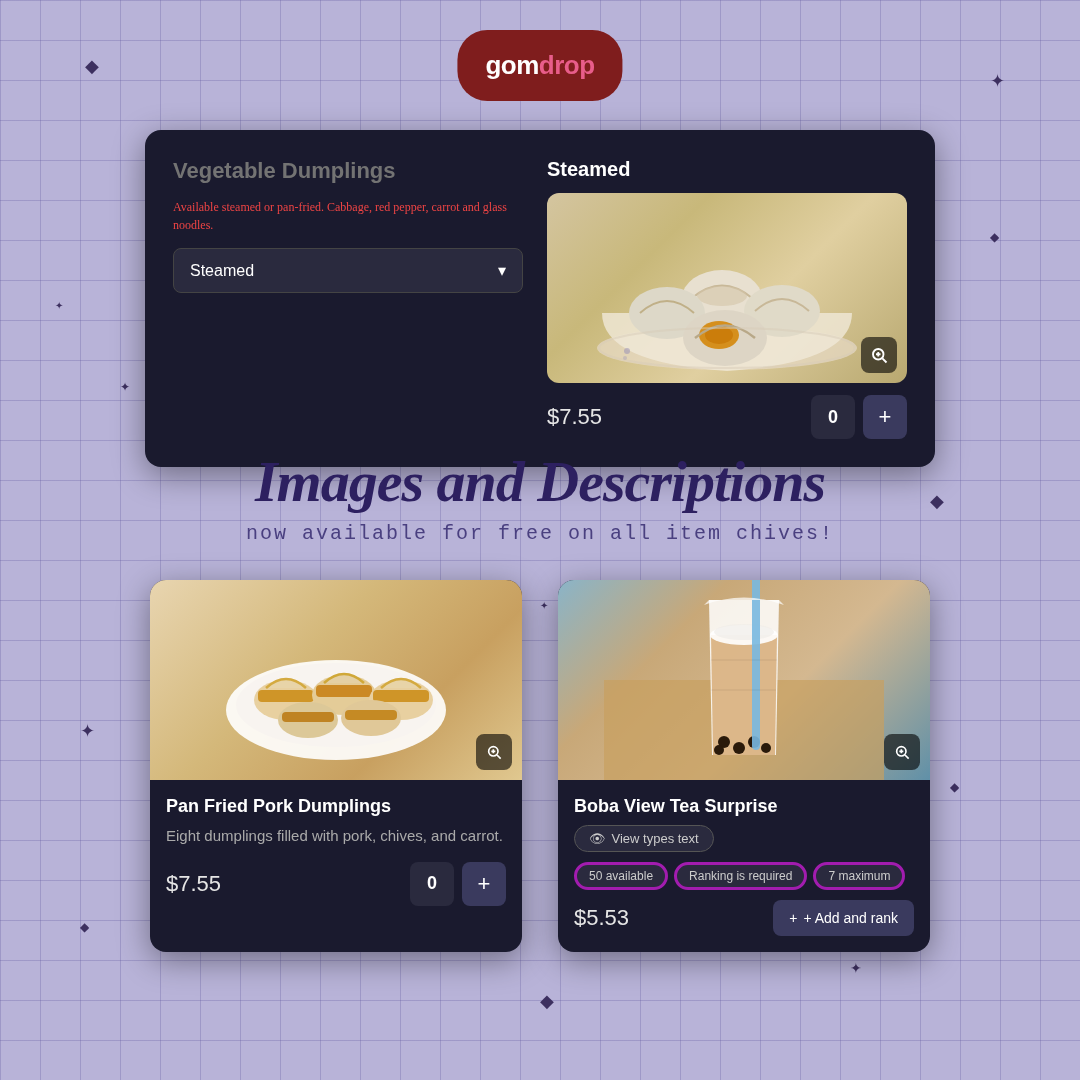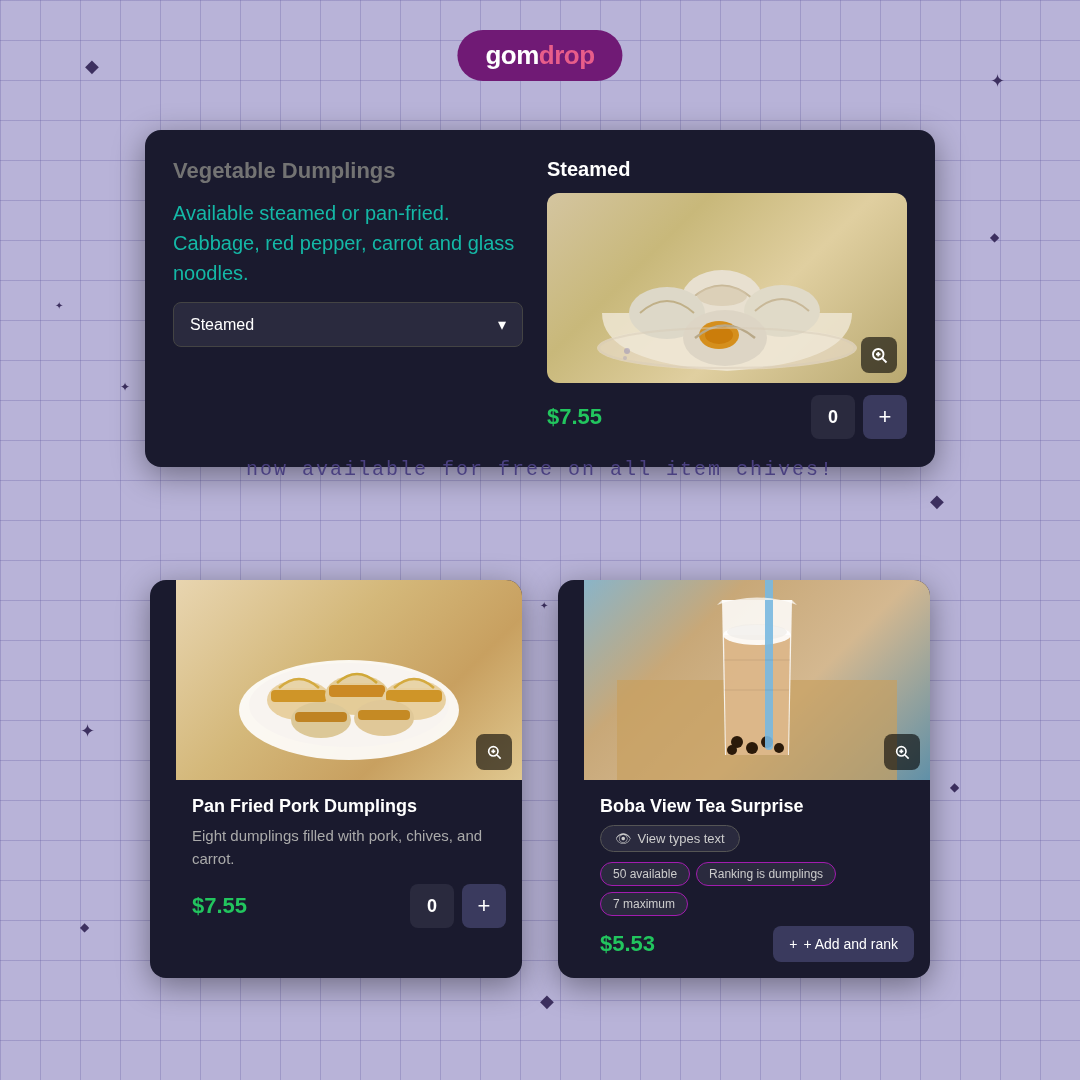--- a/index.html
+++ b/index.html
@@ -24,23 +24,23 @@
       font-size: 18px;
       pointer-events: none;
     }
 
     
     .logo-container {
       position: absolute;
       top: 30px;
       left: 50%;
       transform: translateX(-50%);
-      background: #701a75;
+      background: #7f1d1d;
       border-radius: 30px;
-      padding: 10px 28px;
+      padding: 20px 28px;
       z-index: 10;
     }
     .logo-text {
       font-size: 26px;
       font-weight: 900;
       letter-spacing: -0.5px;
     }
     .logo-gom { color: white; }
     .logo-drop { color: #e85d8a; }
 
@@ -65,23 +65,24 @@
       gap: 14px;
     }
 
     .card-title {
       color: #737373;
       font-size: 22px;
       font-weight: 700;
     }
 
     .card-desc {
-      color: #14b8a6;
-      font-size: 20px;
+      color: #ef4444;
+      font-size: 12px;
       line-height: 1.5;
+      font-family: Liberation Serif, serif;
     }
 
     .dropdown {
       background: #2a2a3e;
       border: 1px solid #444;
       border-radius: 8px;
       padding: 12px 16px;
       color: white;
       font-size: 16px;
       display: flex;
@@ -134,23 +135,23 @@
       cursor: pointer;
     }
 
     .price-row {
       display: flex;
       align-items: center;
       justify-content: space-between;
     }
 
     .price {
-      color: #22c55e;
+      color: #e5e5e5;
       font-size: 22px;
-      font-weight: 700;
+      font-weight: 400;
     }
 
     .qty-controls {
       display: flex;
       align-items: center;
       gap: 8px;
     }
 
     .qty-box {
       background: #2a2a3e;
@@ -216,21 +217,20 @@
       gap: 36px;
       width: 780px;
     }
 
     .small-card {
       background: #1a1a2e;
       border-radius: 16px;
       overflow: hidden;
       box-shadow: 0 8px 32px rgba(0,0,0,0.4);
       flex: 1;
-      padding-left: 26px;
     }
 
     .small-card-image {
       position: relative;
       height: 200px;
       overflow: hidden;
     }
 
     
     .pan-fried-bg {
@@ -281,21 +281,21 @@
     .tag-row {
       display: flex;
       flex-wrap: wrap;
       gap: 6px;
       margin-bottom: 10px;
     }
 
     .tag {
       background: #2a2a3e;
       color: #ccc;
-      border: 1px solid #a21caf;
+      border: 3px solid #a21caf;
       border-radius: 20px;
       padding: 4px 12px;
       font-size: 12px;
     }
 
     .view-full-btn {
       display: inline-flex;
       align-items: center;
       gap: 6px;
       background: #2a2a3e;
@@ -412,20 +412,21 @@
       <div class="price">$7.55</div>
       <div class="qty-controls">
         <div class="qty-box">0</div>
         <div class="add-btn">+</div>
       </div>
     </div>
   </div>
 </div>
 
 <div class="section-title">
+  <div class="section-heading">Images and Descriptions</div>
   <div class="section-subheading">now available for free on all item chives!</div>
 </div>
 
 <div class="bottom-cards">
 
   <div class="small-card">
     <div class="small-card-image">
       <div class="pan-fried-bg">
         <svg viewBox="0 0 280 200" xmlns="http://www.w3.org/2000/svg" style="width:100%;height:100%;position:absolute;top:0;left:0;">
 
@@ -511,21 +512,21 @@
       </div>
     </div>
     <div class="small-card-body">
       <div class="small-card-title">Boba View Tea Surprise</div>
       <div class="view-full-btn">
         <span>👁</span>
         <span>View types text</span>
       </div>
       <div class="tag-row">
         <span class="tag">50 available</span>
-        <span class="tag">Ranking is dumplings</span>
+        <span class="tag">Ranking is required</span>
         <span class="tag">7 maximum</span>
       </div>
       <div class="small-price-row">
         <div class="price">$5.53</div>
         <div class="add-rank-btn">
           <span>+</span>
           <span>+ Add and rank</span>
         </div>
       </div>
     </div>

